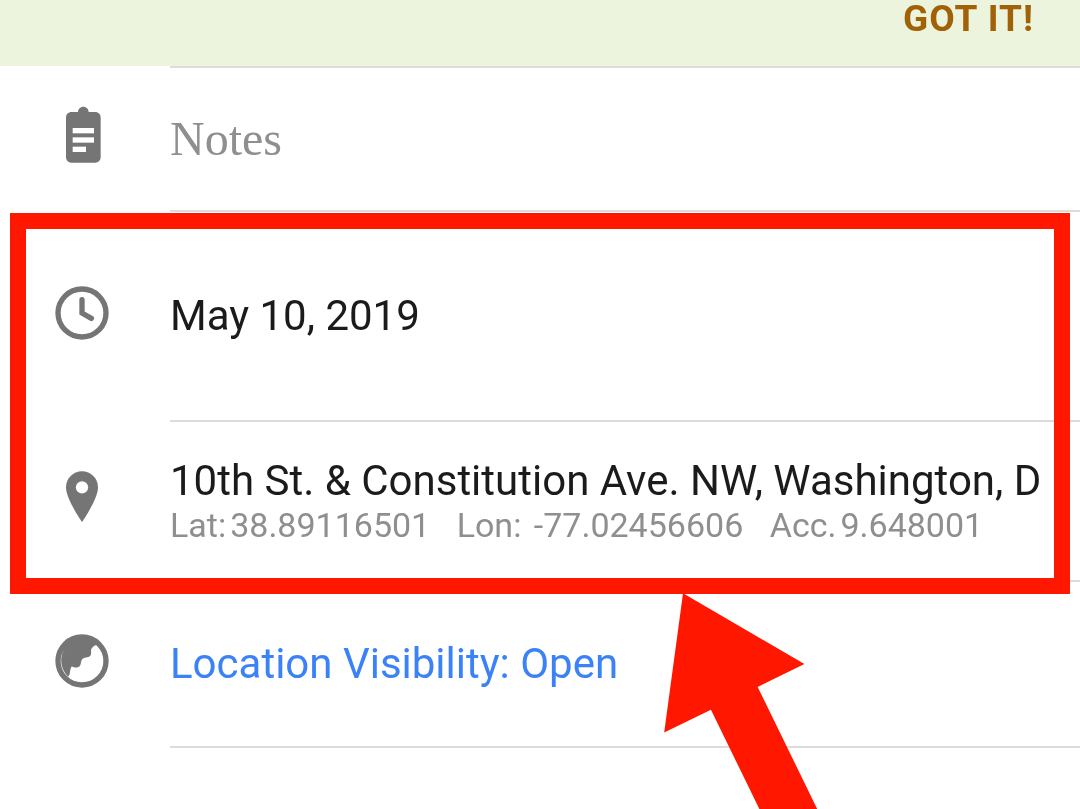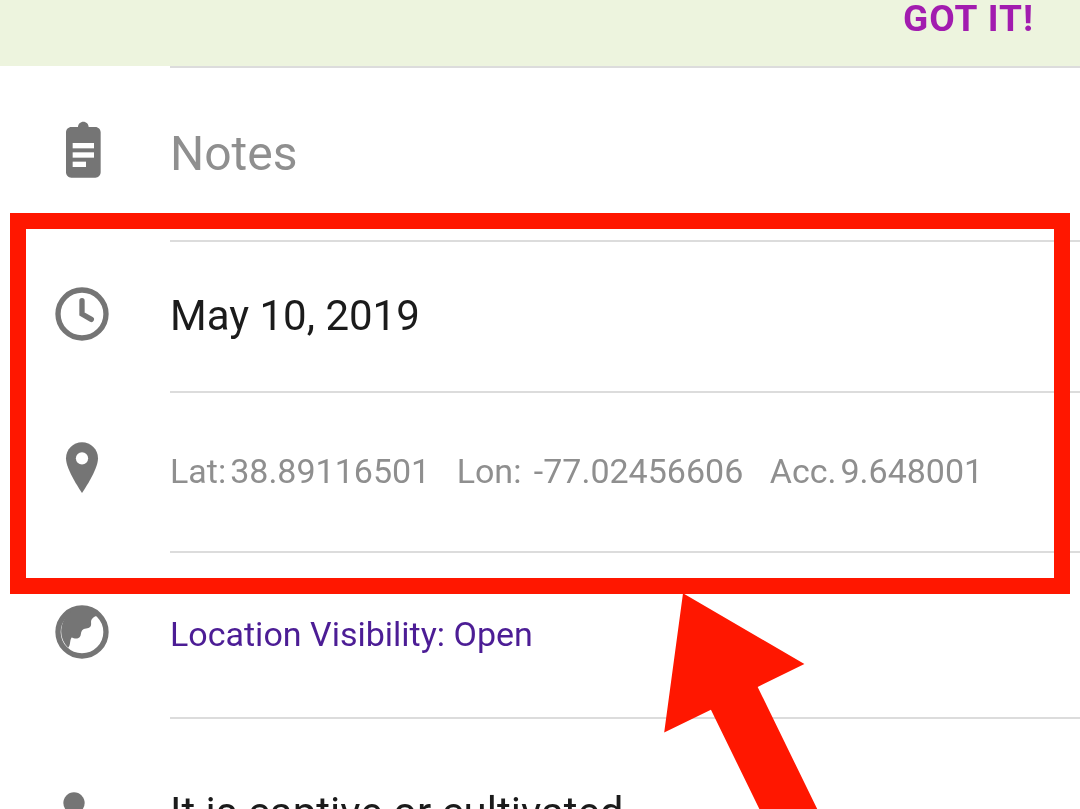--- a/index.html
+++ b/index.html
@@ -14,21 +14,21 @@
     .banner {
       background: #edf4de;
       height: 66px;
       display: flex;
       justify-content: flex-end;
       align-items: flex-start;
       padding-right: 46px;
       padding-top: 0;
     }
     .banner-btn {
-      color: #a21caf;
+      color: #a16207;
       font-weight: 700;
       font-size: 37px;
       letter-spacing: 1px;
       line-height: 1;
     }
     .list { }
     .row {
       display: flex;
       align-items: center;
       padding-left: 50px;
@@ -52,26 +52,26 @@
       color: #757575;
     }
     .icon-col svg { width: 64px; height: 64px; }
     .content-col {
       flex: 1;
       display: flex;
       flex-direction: column;
       justify-content: center;
       min-width: 0;
     }
-    .notes-row { height: 174px; }
+    .notes-row { height: 144px; font-family: Liberation Serif, serif; }
     .notes-label {
       font-size: 48px;
       color: #8f8f8f;
     }
-    .dt-row { height: 151px; }
+    .dt-row { height: 210px; }
     .dt-line {
       display: flex;
       justify-content: space-between;
       align-items: baseline;
       font-size: 42px;
       color: #1b1b1b;
     }
     .loc-row { min-height: 160px; padding-top: 28px; padding-bottom: 28px; }
     .loc-addr {
       font-size: 42px;
@@ -83,22 +83,22 @@
       font-size: 34px;
       color: #8f8f8f;
       margin-top: 0;
       white-space: nowrap;
       overflow: hidden;
     }
     .loc-sub .lbl { margin-right: 4px; }
     .loc-sub .group { margin-right: 18px; }
     .vis-row { height: 166px; }
     .vis-text {
-      font-size: 34px;
-      color: #4c1d95;
+      font-size: 42px;
+      color: #3b82f6;
     }
     .captive-row { height: 100px; align-items: flex-end; padding-bottom: 0; }
     .captive-text {
       font-size: 42px;
       color: #1b1b1b;
       white-space: nowrap;
       overflow: hidden;
     }
     
     .highlight {
@@ -169,20 +169,21 @@
     <div class="divider"></div>
     <div class="icon-col">
       <span>
         <svg viewBox="0 0 24 24">
             <path fill="#757575" d="M12 2C8.7 2 6 4.7 6 8c0 4.5 6 13 6 13s6-8.5 6-13c0-3.3-2.7-6-6-6z"></path>
             <circle cx="12" cy="8" r="2.3" fill="#fff"></circle>
           </svg>
       </span>
     </div>
     <div class="content-col">
+      <div class="loc-addr">10th St. &amp; Constitution Ave. NW, Washington, D</div>
       <div class="loc-sub">
         <span class="group"><span class="lbl">Lat:</span><span>38.89116501</span></span>
         <span class="group"><span class="lbl">Lon:</span> <span>-77.02456606</span></span>
         <span class="group"><span class="lbl">Acc.</span><span>9.648001</span></span>
       </div>
     </div>
   </div>
 
   <div class="row vis-row">
     <div class="divider"></div>

